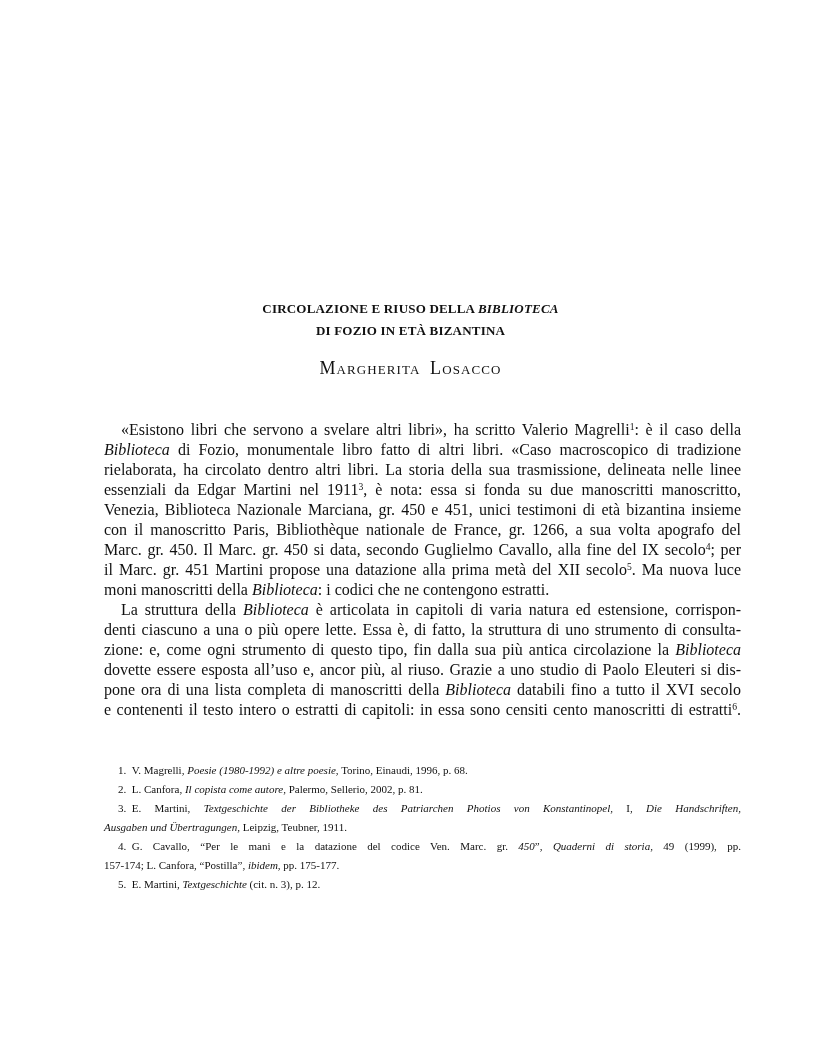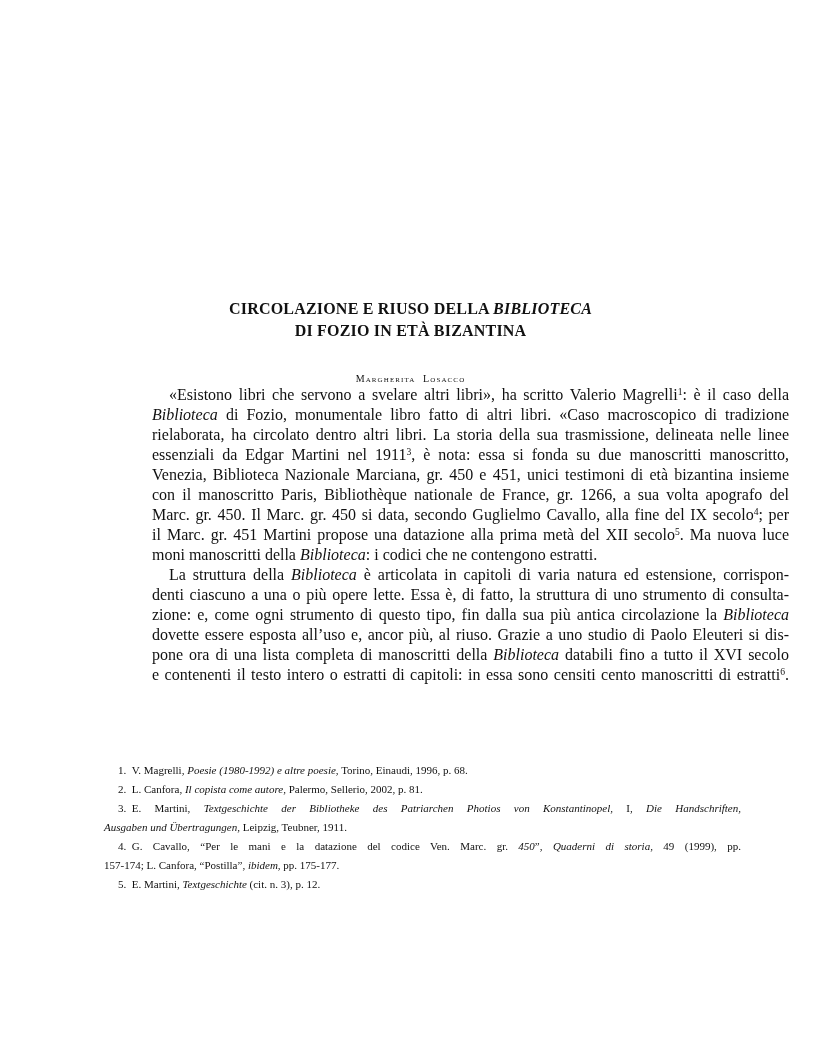--- a/index.html
+++ b/index.html
@@ -6,25 +6,25 @@
   .page {
     position:relative;
     width:821px; height:1048px;
     margin:0 auto;
     background:#ffffff;
     color:#111111;
     font-family:"Liberation Serif","DejaVu Serif",serif;
     overflow:hidden;
   }
   .header { position:absolute; top:298px; left:0; width:100%; text-align:center; }
-  .title  { font-weight:700; font-size:16px; line-height:22px; letter-spacing:0.2px; margin:0; }
+  .title  { font-weight:700; font-size:13px; line-height:22px; letter-spacing:0.2px; margin:0; }
   .title i { font-style:italic; }
-  .author { margin-top:31px; font-size:10px; font-variant:small-caps; letter-spacing:1.1px; word-spacing:4px; }
+  .author { margin-top:16px; font-size:18px; font-variant:small-caps; letter-spacing:1.1px; word-spacing:4px; }
 
-  .bodytext { position:absolute; top:385px; left:104px; width:637px; font-size:16px;margin-left:48px; }
+  .bodytext { position:absolute; top:420px; left:104px; width:637px; font-size:16px; }
   .fnotes   { position:absolute; top:761px; left:104px; width:637px; font-size:11px; }
 
   .line {
     white-space:nowrap;
     text-align:justify;
     text-align-last:justify;
     text-justify:inter-word;
     line-height:20px; height:20px;
   }
   .fnotes .line { line-height:19px; height:19px; }

